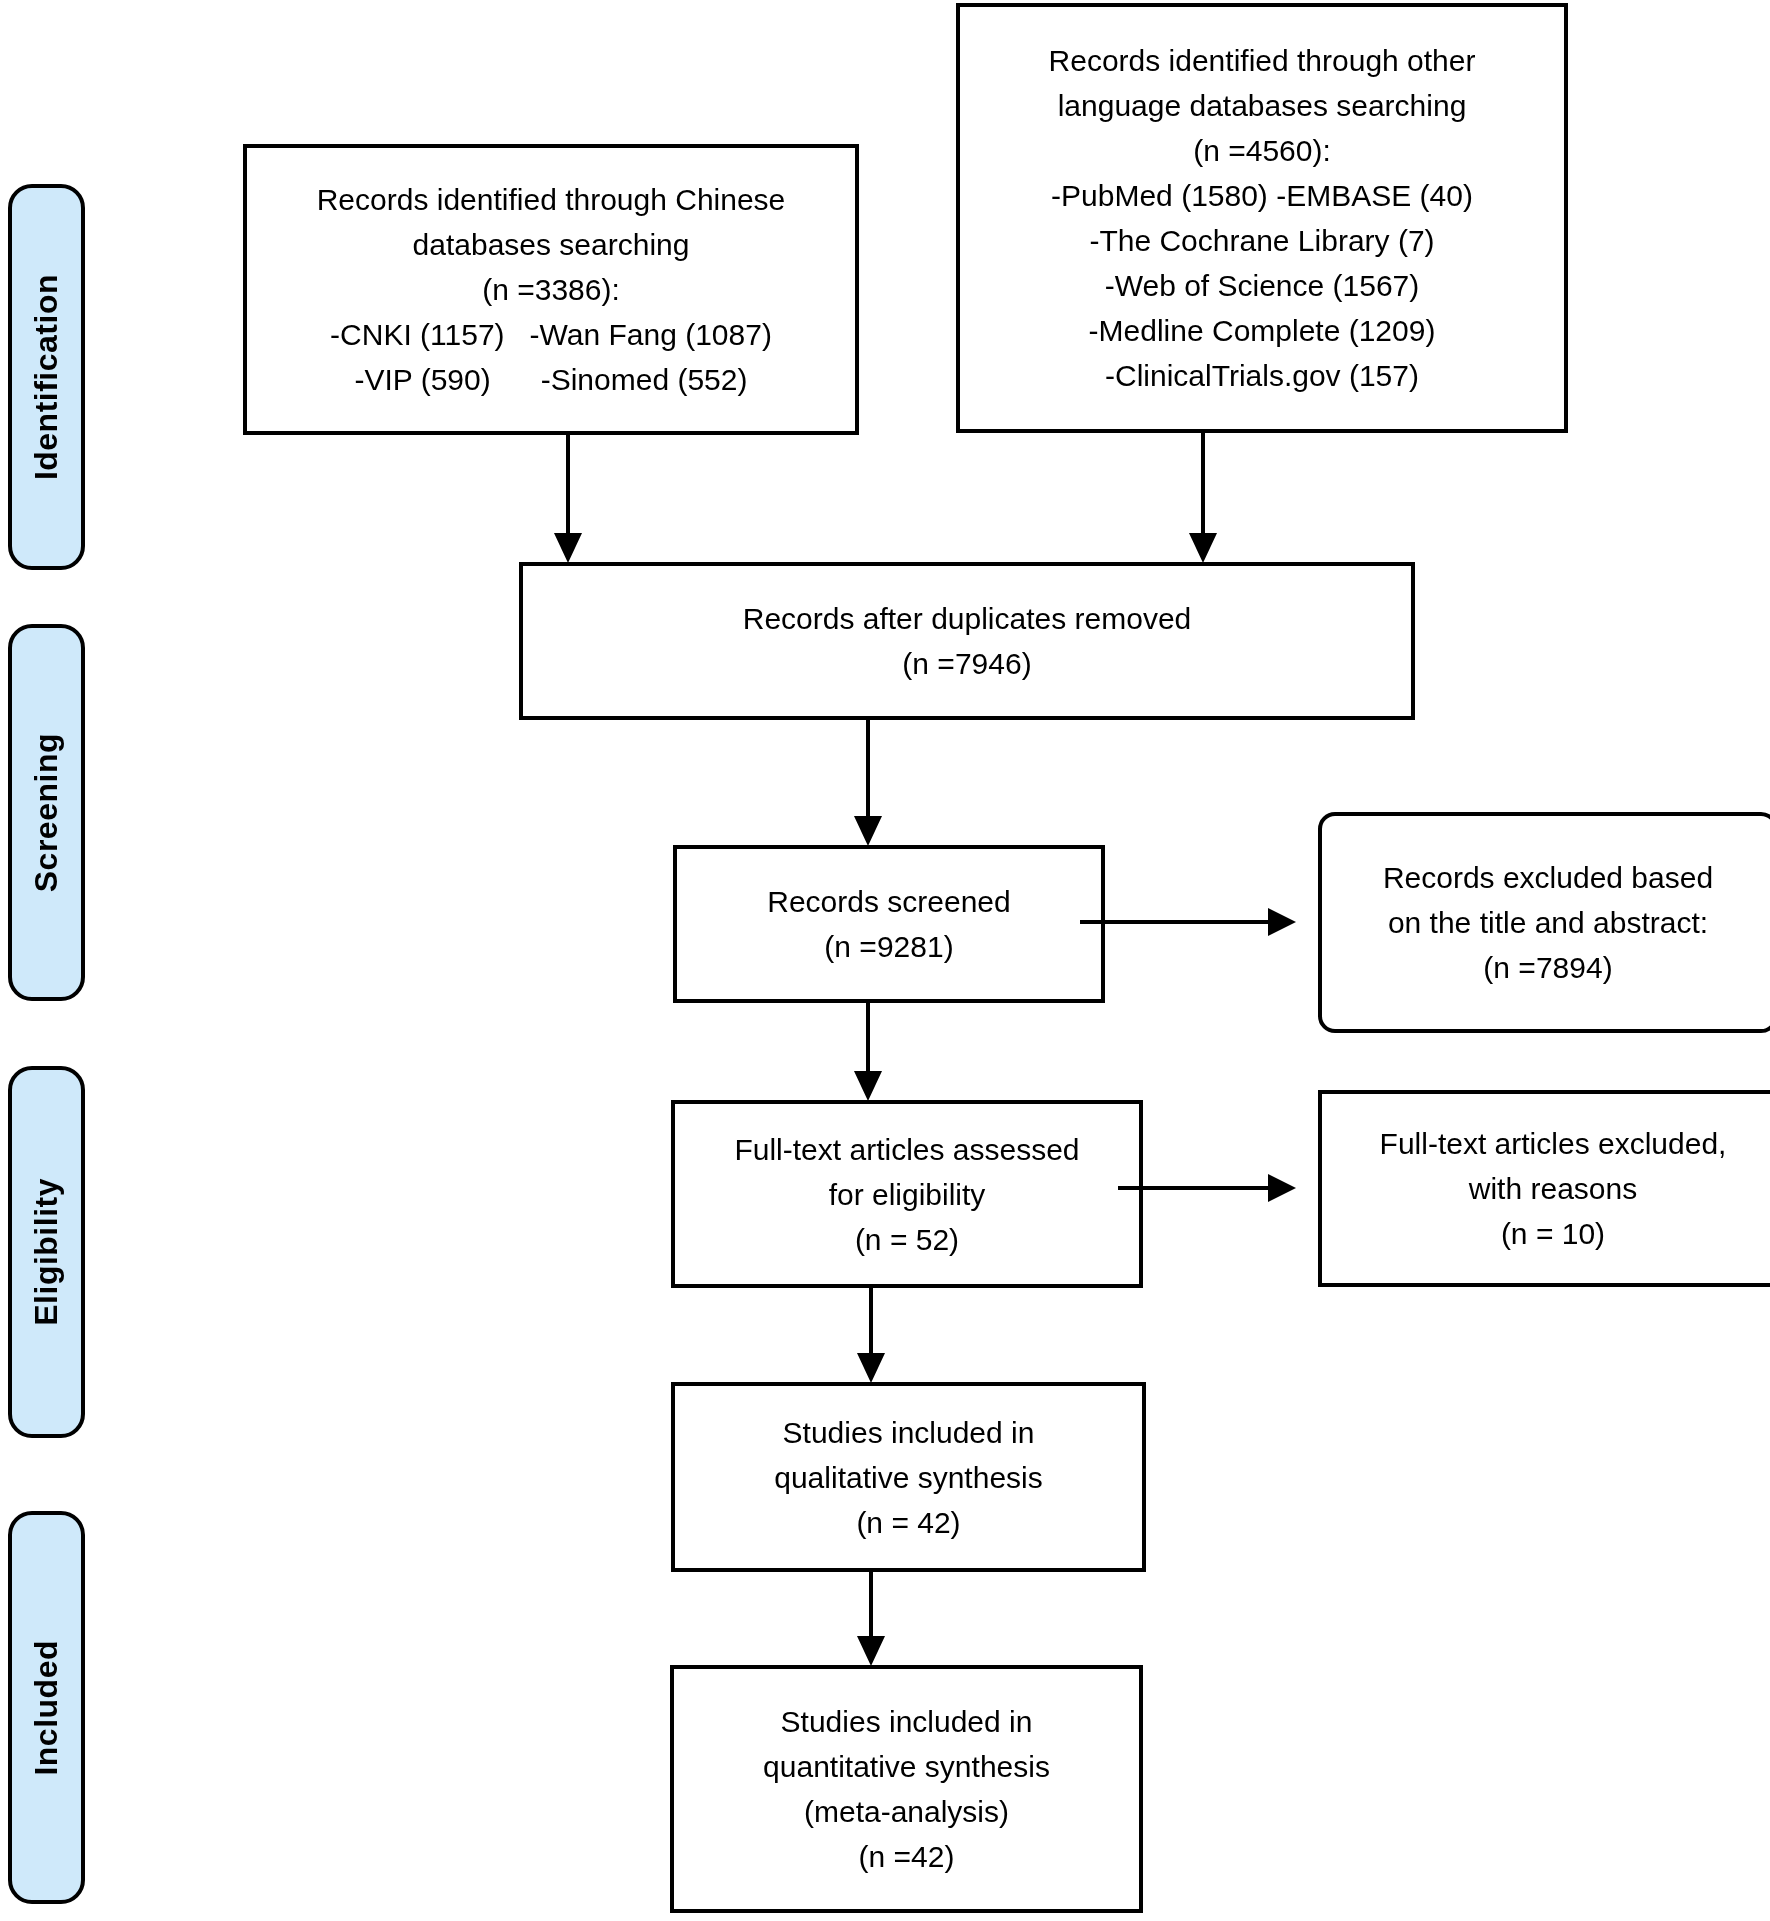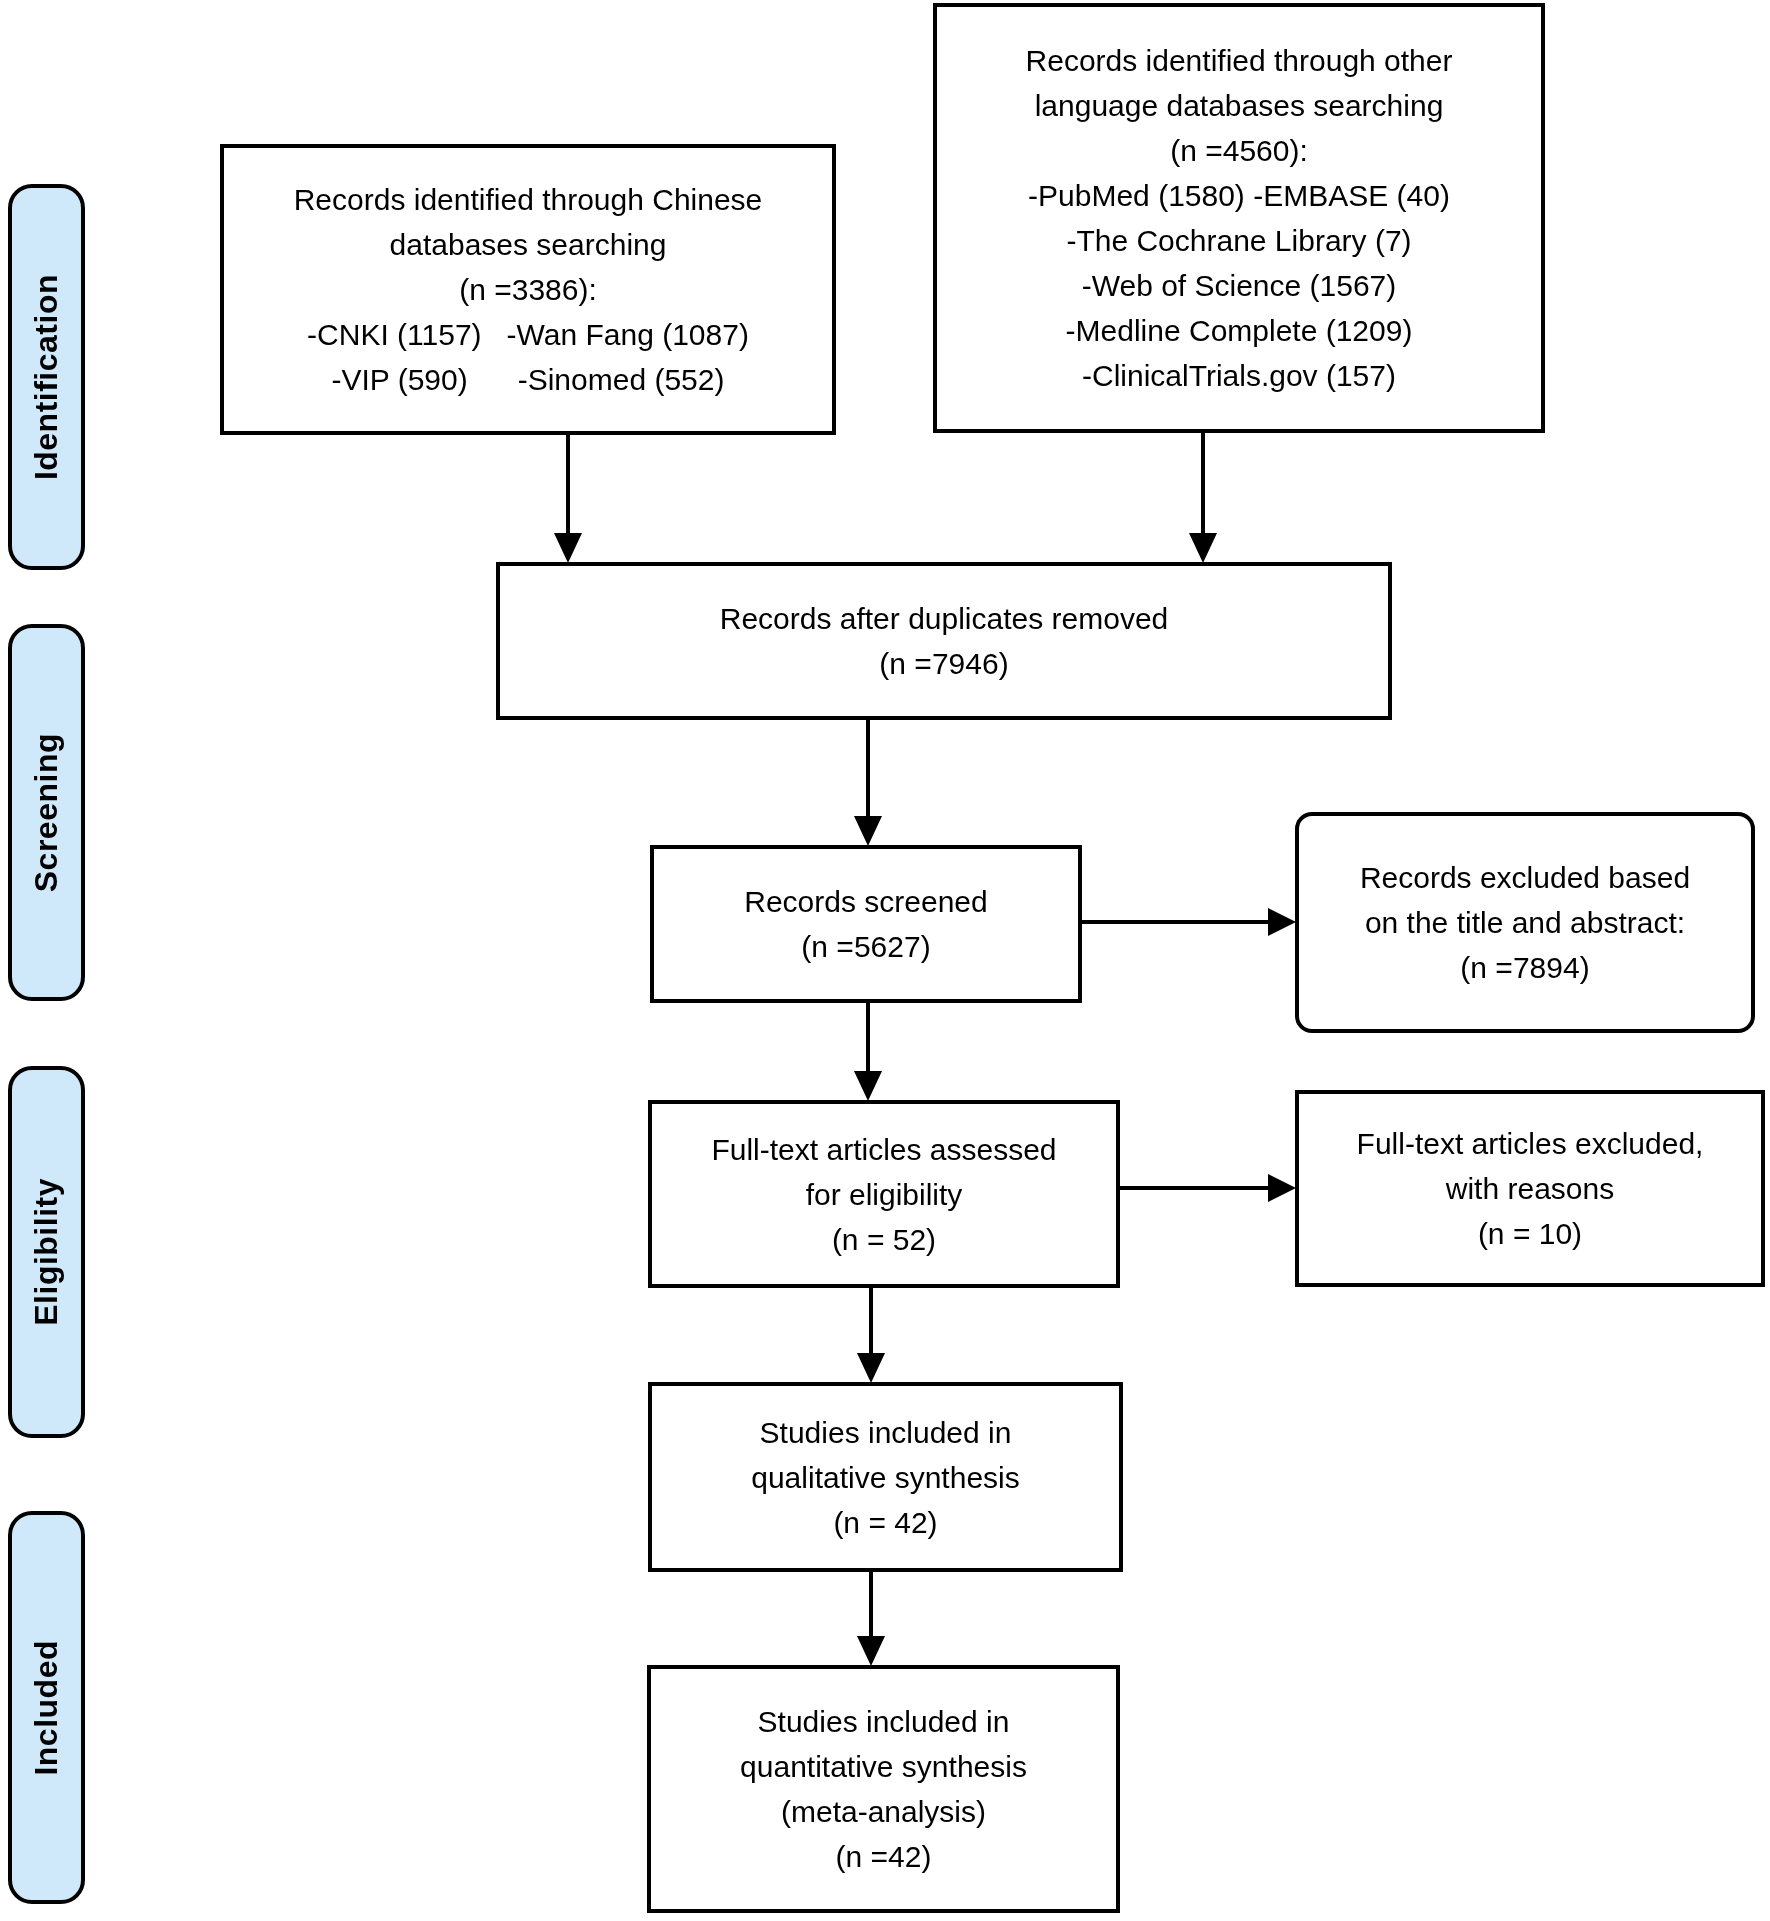--- a/index.html
+++ b/index.html
@@ -17,21 +17,21 @@
     writing-mode:vertical-rl;transform:rotate(180deg);
     font-weight:bold;font-size:32px;letter-spacing:.5px;white-space:nowrap;
   }
   .st-identification{top:184px;height:386px;}
   .st-screening{top:624px;height:377px;}
   .st-eligibility{top:1066px;height:372px;}
   .st-included{top:1511px;height:393px;}
   
   .fbox{
     position:absolute;background:#ffffff;border:4px solid #000000;box-sizing:border-box;
-    display:flex;align-items:center;justify-content:center;text-align:center;
+    display:flex;align-items:center;justify-content:center;text-align:center;margin-left:23px;
   }
   .box-text{white-space:pre-line;font-size:30px;line-height:45px;}
   .b-chinese{left:220px;top:144px;width:616px;height:291px;}
   .b-other{left:933px;top:3px;width:612px;height:430px;}
   .b-duplicates{left:496px;top:562px;width:896px;height:158px;}
   .b-screened{left:650px;top:845px;width:432px;height:158px;}
   .b-excluded1{left:1295px;top:812px;width:460px;height:221px;border-radius:17px;}
   .b-fulltext{left:648px;top:1100px;width:472px;height:188px;}
   .b-excluded2{left:1295px;top:1090px;width:470px;height:197px;justify-content:center;}
   .b-qualitative{left:648px;top:1382px;width:475px;height:190px;}
@@ -85,21 +85,21 @@
 -Web of Science (1567)
 -Medline Complete (1209)
 -ClinicalTrials.gov (157)</div>
   </div>
   <div class="fbox b-duplicates">
     <div class="box-text">Records after duplicates removed
 (n =7946)</div>
   </div>
   <div class="fbox b-screened">
     <div class="box-text">Records screened
-(n =5627)</div>
+(n =9281)</div>
   </div>
   <div class="fbox b-excluded1">
     <div class="box-text">Records excluded based
 on the title and abstract:
 (n =7894)</div>
   </div>
   <div class="fbox b-fulltext">
     <div class="box-text">Full-text articles assessed
 for eligibility
 (n = 52)</div>

